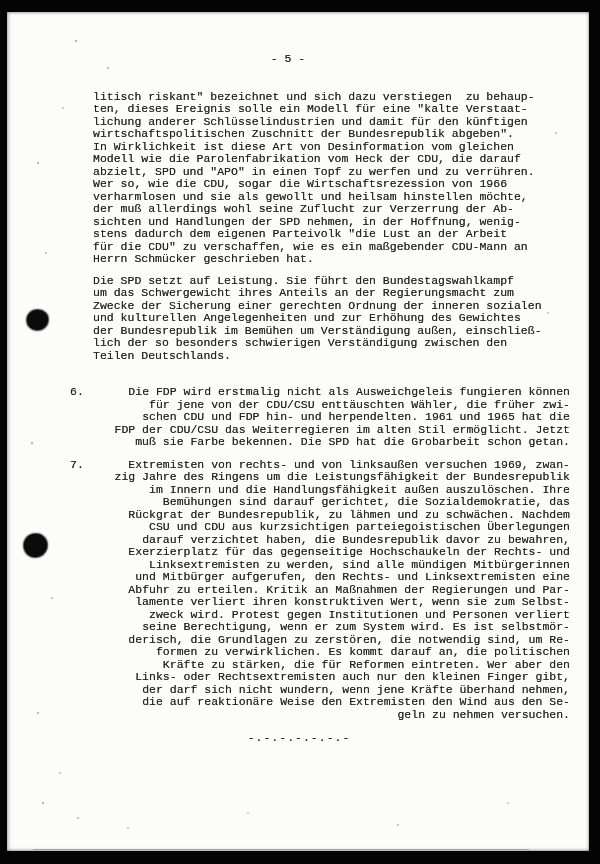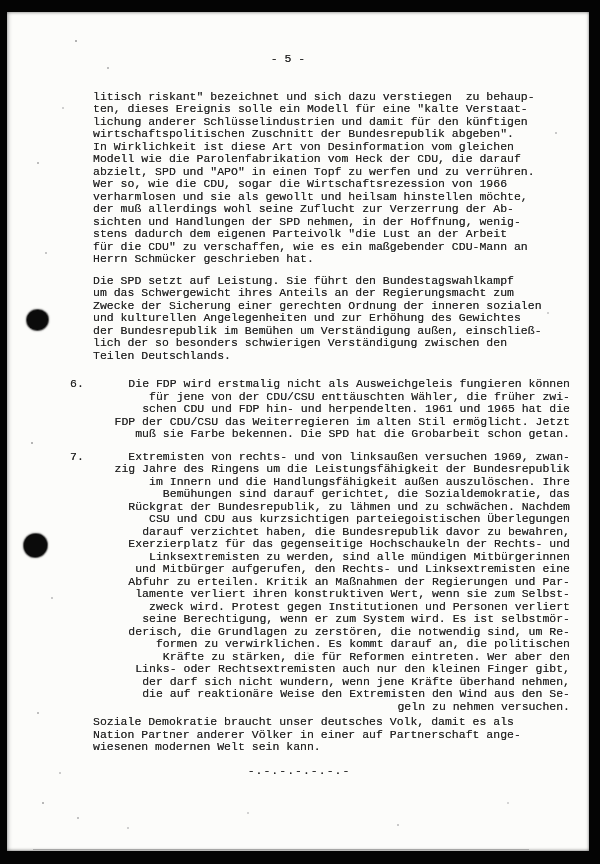--- a/index.html
+++ b/index.html
@@ -43,21 +43,21 @@
     text-align: center;
     transform: translateX(-41px);
     margin-bottom: 25px;
     white-space: pre;
   }
   .para {
     white-space: pre;
     padding-left: 23px;
   }
   .para.p1 { margin-bottom: 9px; }
-  .para.p2 { margin-bottom: 16px; }
+  .para.p2 { margin-bottom: 24px; }
   .numbered-item { display: flex; }
   .numbered-item.i6 { margin-bottom: 10px; }
   .numbered-item.i7 { margin-bottom: 3px; }
   .item-num { flex: 0 0 23px; white-space: pre; }
   .item-text { flex: 1; white-space: pre; text-align: right; }
   .separator {
     width: 472px;
     margin-left: 23px;
     margin-top: 11px;
     text-align: center;
@@ -157,22 +157,19 @@
 seine Berechtigung, wenn er zum System wird. Es ist selbstmör-
 derisch, die Grundlagen zu zerstören, die notwendig sind, um Re-
 formen zu verwirklichen. Es kommt darauf an, die politischen
 Kräfte zu stärken, die für Reformen eintreten. Wer aber den
 Links- oder Rechtsextremisten auch nur den kleinen Finger gibt,
 der darf sich nicht wundern, wenn jene Kräfte überhand nehmen,
 die auf reaktionäre Weise den Extremisten den Wind aus den Se-
 geln zu nehmen versuchen.</span>
     </div>
 
-    <div class="para">Soziale Demokratie braucht unser deutsches Volk, damit es als
-Nation Partner anderer Völker in einer auf Partnerschaft ange-
-wiesenen modernen Welt sein kann.</div>
 
     <div class="separator">-.-.-.-.-.-.-</div>
   </div>
 
   <div class="hole-mark top"></div>
   <div class="hole-mark bottom"></div>
 </div>
 
 </body></html>

